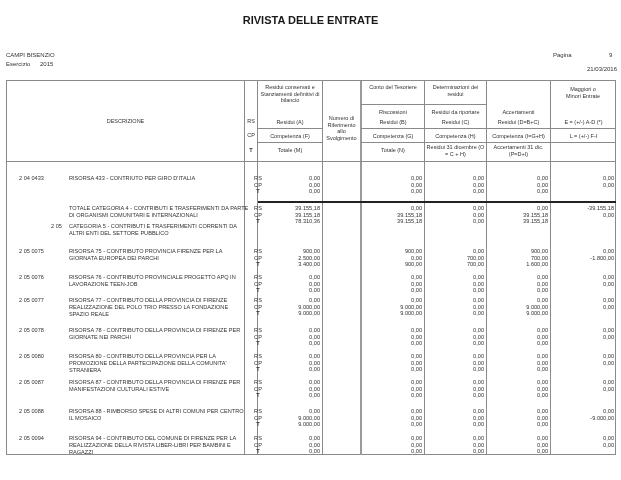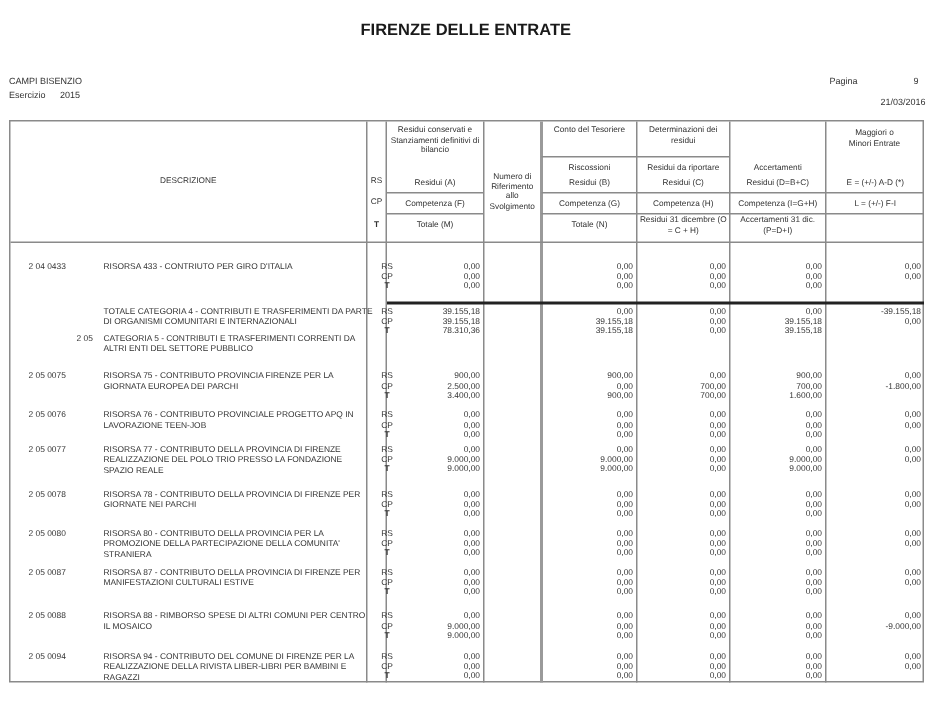--- a/index.html
+++ b/index.html
@@ -15,21 +15,21 @@
   .hl.dark { height:2px; background:#222; }
   .hcell { position:absolute; font-size:5.5px; color:#333; text-align:center; line-height:6.5px; white-space:normal; }
   .code { position:absolute; font-size:5.6px; color:#333; left:12px; }
   .desc { position:absolute; font-size:5.6px; color:#333; left:62px; width:180px; line-height:7px; white-space:normal; }
   .rct { position:absolute; left:246px; width:10px; font-size:5.6px; color:#333; line-height:6.5px; text-align:center; }
   .num { position:absolute; font-size:5.6px; color:#333; line-height:6.5px; text-align:right; }
 </style>
 </head>
 <body>
 
-<div class="abs title">FIRENZE DELLE ENTRATE</div>
+<div class="abs title">RIVISTA DELLE ENTRATE</div>
 <div class="abs meta" style="left:6px;top:52px;">CAMPI BISENZIO</div>
 <div class="abs meta" style="left:6px;top:61px;">Esercizio</div>
 <div class="abs meta" style="left:40px;top:61px;">2015</div>
 <div class="abs meta" style="left:553px;top:52px;">Pagina</div>
 <div class="abs meta" style="left:609px;top:52px;">9</div>
 <div class="abs meta" style="left:587px;top:66px;">21/03/2016</div>
 
 <div class="tbl">
 
   <div class="vl" style="left:237px;top:0;height:374px;"></div>

